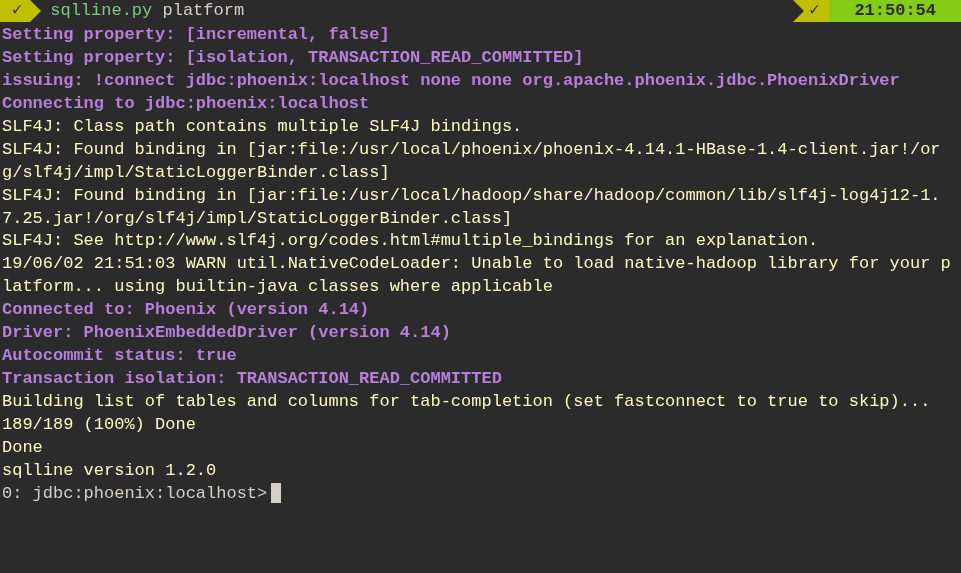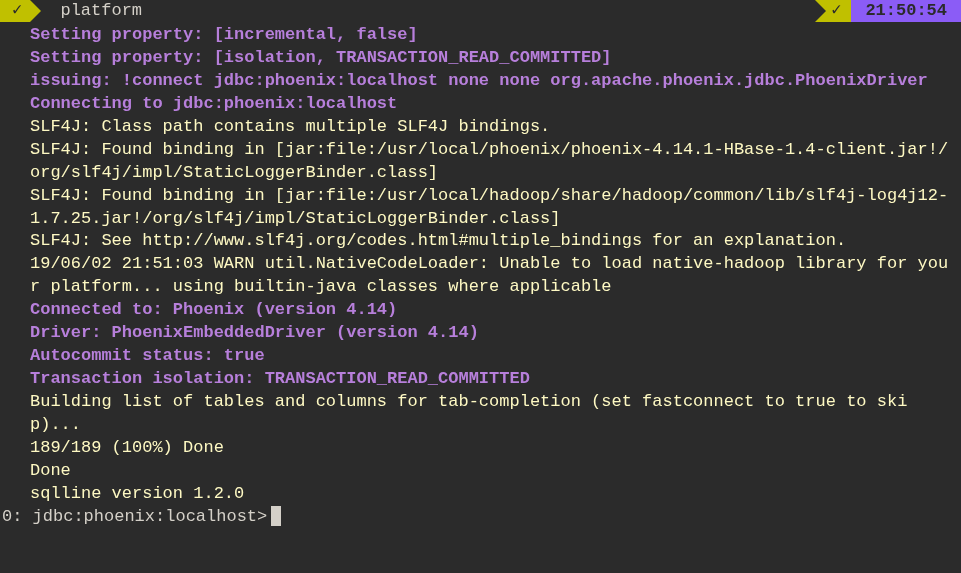--- a/index.html
+++ b/index.html
@@ -67,32 +67,31 @@
     .right-arrow::before {
       content: '';
       position: absolute;
       left: 0;
       top: 0;
       border-top: 11px solid transparent;
       border-bottom: 11px solid transparent;
       border-left: 11px solid #2b2b2b;
     }
     .clock-box {
-      background: #8b5cf6;
+      background: #84cc16;
       color: #2b2b2b;
-      padding: 0 14px;
+      padding: 0 25px;
       display: flex;
       align-items: center;
       font-weight: bold;
     }
     .terminal {
       padding: 2px 1px 0 0;
       white-space: pre-wrap;
       word-break: break-all;
-      margin-left: 28px;
     }
     .line { padding: 0 2px; }
     .purple { color: #b77fdb; font-weight: bold; }
     .white { color: #fef9c3; }
     .prompt-line { display: flex; }
     .prompt { color: #d4d0c8; }
     .cursor {
       display: inline-block;
       width: 10px;
       height: 20px;
@@ -103,20 +102,21 @@
   </style>
 </head>
 <body>
 
 <div class="statusbar">
   <div class="status-left">
     <div class="arrow-block">
       <span>✓</span>
     </div>
     <div class="command-text">
+      <span class="cmd">sqlline.py</span>
         <span>&nbsp;</span>
         <span class="arg">platform</span>
     </div>
   </div>
   <div class="status-right">
     <div class="right-arrow">
       <span>✓</span>
     </div>
     <div class="clock-box">
       <span>21:50:54</span>

